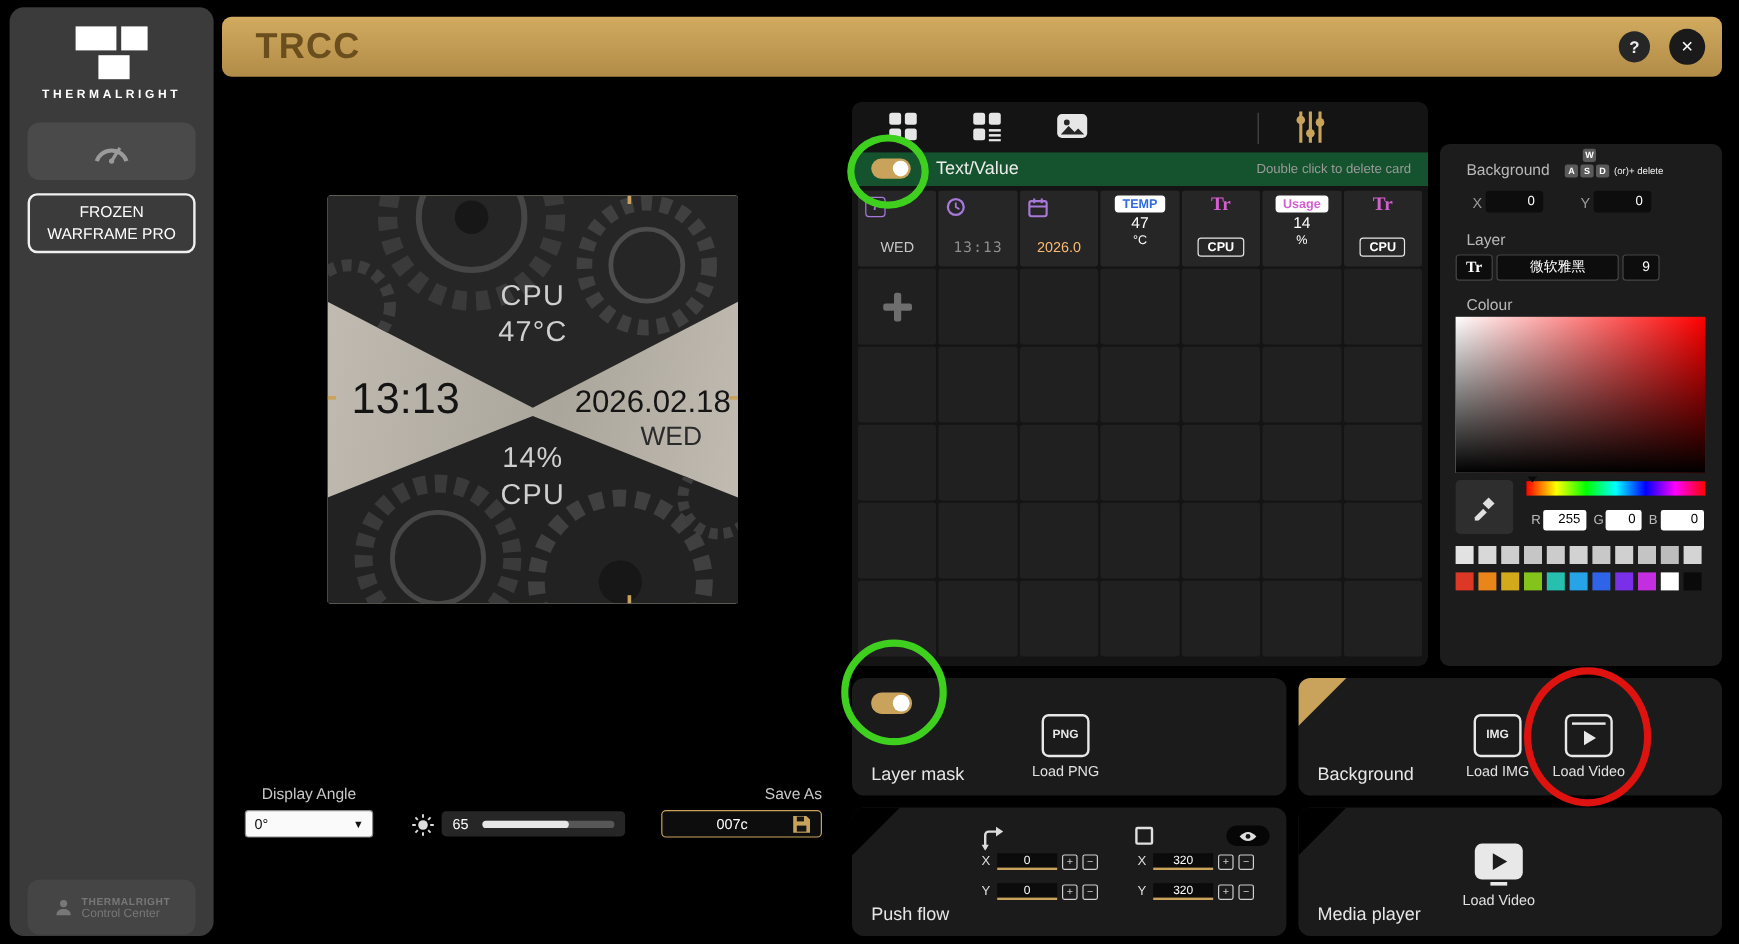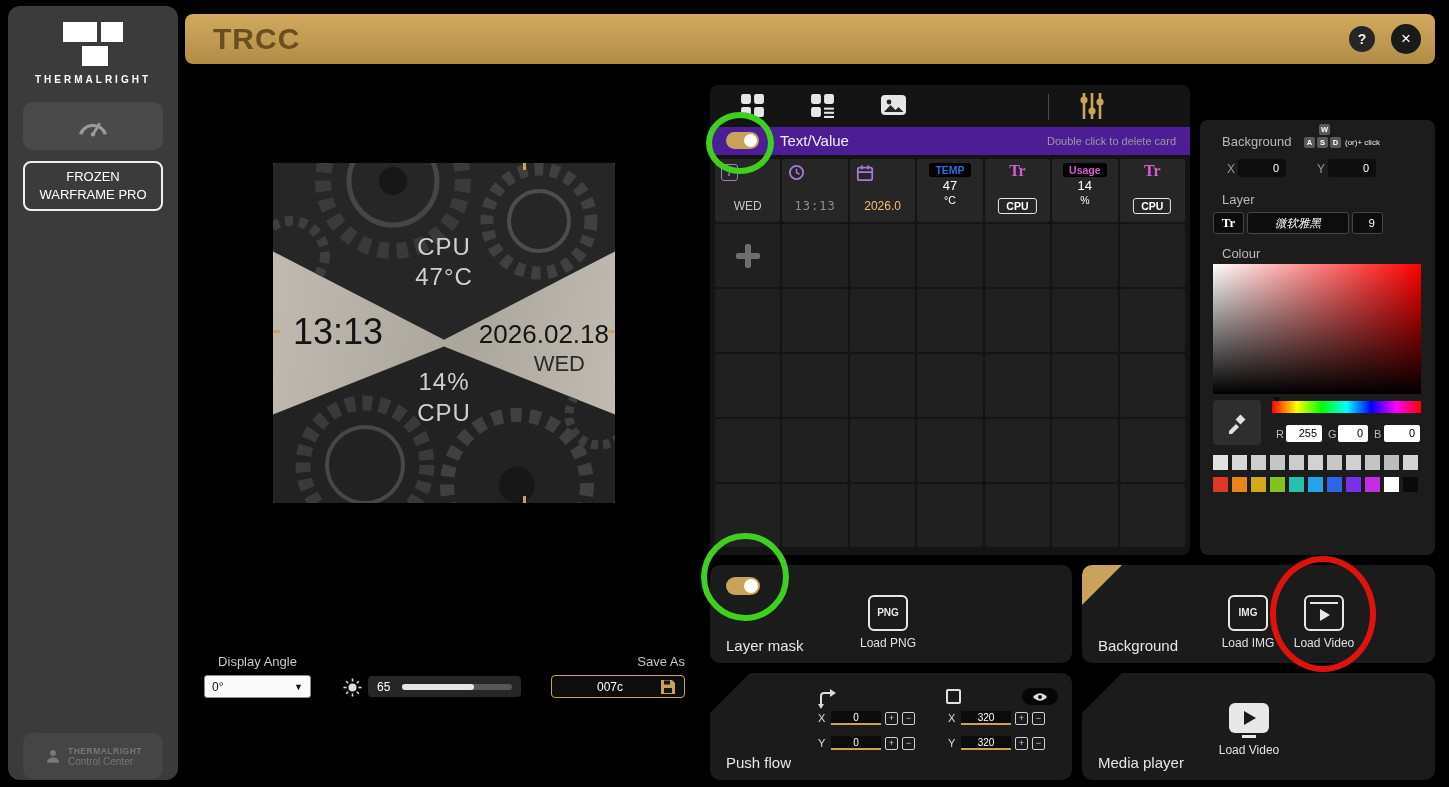--- a/index.html
+++ b/index.html
@@ -93,41 +93,41 @@
     display:flex; align-items:center; padding:0 8px; }
   .saveas-val { flex:1; text-align:center; color:#fff; font-size:12px; }
 
   
   .cards-panel { position:absolute; left:710px; top:85px; width:480px; height:470px;
     background:#141414; border-radius:8px; }
   .ico-btn { position:absolute; top:8px; background:none; border:none; cursor:pointer; }
   .ico1 { left:30px; } .ico2 { left:100px; } .ico3 { left:170px; }
   .ico-sep { position:absolute; left:338px; top:9px; width:1px; height:26px; background:#4a4a4a; }
   .ico4 { left:368px; top:6px; }
-  .cp-header { position:absolute; left:0; top:42px; width:100%; height:28px; background:#4c1d95; }
+  .cp-header { position:absolute; left:0; top:42px; width:100%; height:28px; background:#14532d; }
   .toggle { position:relative; background:#c9a35c; border-radius:9px; cursor:pointer; }
   .toggle::after { content:""; position:absolute; top:2px; right:2px; background:#fff; border-radius:50%; }
   .cp-toggle { position:absolute; left:16px; top:5px; width:33px; height:17px; }
   .cp-toggle::after { width:13px; height:13px; }
   .cp-title { position:absolute; left:70px; top:0; line-height:28px; font-size:15px; color:#ececec; }
   .cp-hint { position:absolute; right:14px; top:0; line-height:28px; font-size:11px; color:#9a9a9a; }
   .cp-grid { position:absolute; left:5px; right:5px; top:74px; bottom:8px;
     display:grid; grid-template-columns:repeat(7,1fr); grid-auto-rows:63px; gap:2px; }
   .cell { background:#202020; border-radius:2px; position:relative; }
   .card { background:#262626; cursor:pointer; }
   .mini-badge { position:absolute; top:5px; left:6px; width:17px; height:17px;
     border:1.5px solid #a678d8; border-radius:3px; color:#a678d8; font-size:10px;
     font-weight:bold; display:flex; align-items:center; justify-content:center; }
   .card-ico { position:absolute; top:5px; left:6px; }
   .card-label { position:absolute; bottom:9px; left:0; width:100%;
     text-align:center; color:#c7c7c7; font-size:12px; }
   .mono { font-family:"DejaVu Sans Mono", monospace; color:#8f8f8f; letter-spacing:1px; }
   .gray { color:#fdba74; }
   .tcard { display:flex; flex-direction:column; align-items:center; padding-top:4px; gap:1px; }
-  .wbox { background:#000000; border-radius:3px; font-size:10.5px; font-weight:bold; padding:1px 6px; }
+  .wbox { background:#ffffff; border-radius:3px; font-size:10.5px; font-weight:bold; padding:1px 6px; }
   .blue { color:#2f6ae0; } .pink { color:#d45fd0; }
   .cval { color:#fff; font-size:13px; } .cunit { color:#fff; font-size:10.5px; }
   .tr-glyph { position:absolute; top:3px; left:50%; transform:translateX(-50%);
     color:#d45fd0; font-family:"Liberation Serif", serif; font-size:16px; font-weight:bold; }
   .obox { position:absolute; bottom:8px; left:50%; transform:translateX(-50%);
     border:1.5px solid #e8e8e8; color:#fff; border-radius:3px; font-size:10.5px;
     font-weight:bold; padding:1px 7px; }
   .plus-cell { cursor:pointer; }
   .plus-glyph { position:absolute; left:50%; top:50%; width:24px; height:24px;
     transform:translate(-50%,-50%); }
@@ -149,21 +149,21 @@
   .coord-lbl { position:absolute; top:42px; font-size:12px; color:#999; }
   .cx { left:27px; } .cy { left:117px; }
   .coord-in { position:absolute; top:39px; width:48px; height:18px; background:#0d0d0d;
     border-radius:3px; color:#fff; font-size:11px; text-align:right; line-height:18px;
     padding-right:7px; cursor:text; }
   .cxi { left:38px; } .cyi { left:128px; }
   .fbox { position:absolute; top:92px; height:22px; background:#0d0d0d;
     border:1px solid #454545; border-radius:3px; color:#fff; line-height:20px; cursor:pointer; }
   .ftr { left:13px; width:31px; text-align:center; font-family:"Liberation Serif", serif;
     font-size:13px; font-weight:bold; }
-  .fname { left:47px; width:102px; text-align:center; font-size:11.5px;font-style:italic; }
+  .fname { left:47px; width:102px; text-align:center; font-size:11.5px; }
   .fsize { left:152px; width:31px; text-align:right; padding-right:7px; font-size:11.5px; }
   .grad { position:absolute; left:13px; top:144px; width:208px; height:130px; cursor:crosshair;
     background:linear-gradient(to top,#000,rgba(0,0,0,0)),linear-gradient(to right,#fff,#f00); }
   .dropper { position:absolute; left:13px; top:280px; width:48px; height:45px;
     background:#2e2e2e; border:none; border-radius:4px; display:flex;
     align-items:center; justify-content:center; cursor:pointer; }
   .hue { position:absolute; left:72px; top:281px; width:149px; height:12px; cursor:pointer;
     background:linear-gradient(to right,#f00,#ff0,#0f0,#0ff,#00f,#f0f,#f00); }
   .hue-marker { position:absolute; left:1px; top:-4px; width:0; height:0;
     border-left:4px solid transparent; border-right:4px solid transparent;
@@ -466,21 +466,21 @@
 <section class="props-panel">
   <div class="sec-label pp-coord">Background</div>
   <div class="keys">
     <div class="keys-row kr1">
       <span class="kbadge">W</span>
     </div>
     <div class="keys-row">
       <span class="kbadge">A</span>
       <span class="kbadge">S</span>
       <span class="kbadge">D</span>
-      <span class="khint">(or)+ click</span>
+      <span class="khint">(or)+ delete</span>
     </div>
   </div>
   <div class="coord-lbl cx">X</div>
   <div class="coord-in cxi">0</div>
   <div class="coord-lbl cy">Y</div>
   <div class="coord-in cyi">0</div>
 
   <div class="sec-label pp-font">Layer</div>
   <div class="fbox ftr">Tr</div>
   <div class="fbox fname">微软雅黑</div>

